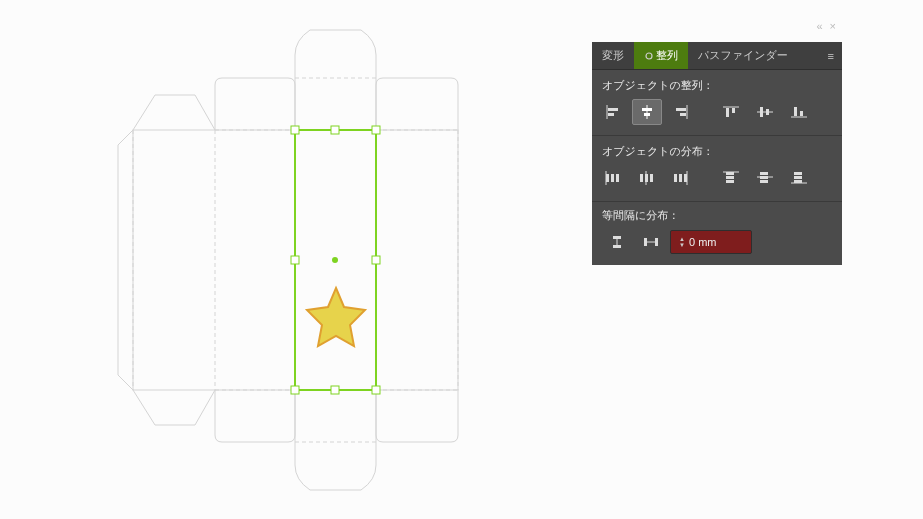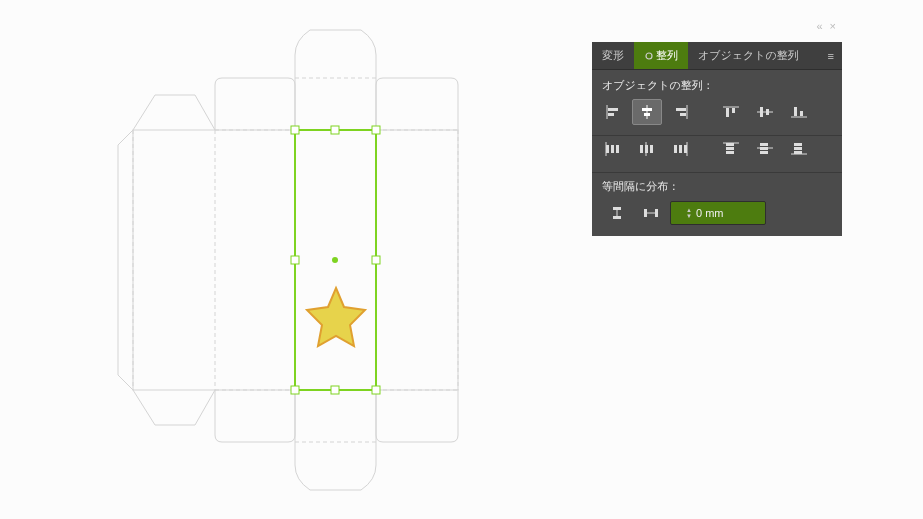--- a/index.html
+++ b/index.html
@@ -15,21 +15,21 @@
   .section{padding:8px 3px 0 10px}
   .section-label{color:#eaeaea;font-size:11px;margin-bottom:6px}
   .btnrow{display:flex;gap:4px;padding:0 6px 10px 6px}
   .gap{width:12px}
   .albtn{width:28px;height:24px;display:flex;align-items:center;justify-content:center;border:1px solid transparent;border-radius:2px}
   .albtn.active{background:#6a6a6a;border-color:#888}
   .albtn svg{display:block}
   .divider{height:1px;background:#3a3a3a;margin:0}
   .bottom{display:flex;padding:6px 10px 10px 10px;gap:35px}
   .col{flex:1}
-  .spin{display:flex;align-items:center;background:#4d7c0f;border:1px solid #2e2e2e;height:22px;padding:0 15px;width:64px;border-radius:2px}
+  .spin{display:flex;align-items:center;background:#7f1d1d;border:1px solid #2e2e2e;height:22px;padding:0 8px;width:64px;border-radius:2px}
   .spin .arrows{display:flex;flex-direction:column;margin-right:4px}
   .spin .arrows span{font-size:6px;line-height:6px;color:#ccc}
   .spin .val{color:#eee;font-size:11px}
   .inline{display:flex;gap:4px;align-items:center}
   
   .dieline{stroke:#d4d4d4;stroke-width:1;fill:none}
   .fold{stroke:#d4d4d4;stroke-width:1;stroke-dasharray:4 3;fill:none}
   .sel{stroke:#7ed321;stroke-width:2;fill:none}
   .handle{fill:#fff;stroke:#7ed321;stroke-width:1}
   .center{fill:#7ed321}
@@ -91,21 +91,21 @@
   <div class="tabs">
     <div class="tab">変形</div>
     <div class="tab active">
       <span class="tab-icon">
         <svg width="10" height="10">
             <path d="M2 5a3 3 0 016 0" stroke="#ccc" fill="none" stroke-width="1.2"></path>
             <path d="M8 5a3 3 0 01-6 0" stroke="#ccc" fill="none" stroke-width="1.2"></path>
           </svg>
       </span><span>整列</span>
     </div>
-    <div class="tab">オブジェクトの整列</div>
+    <div class="tab">パスファインダー</div>
     <div class="menu">≡</div>
   </div>
 
   <div class="section">
     <div class="section-label">オブジェクトの整列：</div>
   </div>
   <div class="btnrow">
     <div class="albtn">
         <svg width="16" height="14">
           <line x1="2" y1="0" x2="2" y2="14" stroke="#ddd"></line>
@@ -145,20 +145,23 @@
     <div class="albtn">
         <svg width="16" height="14">
           <line x1="0" y1="12" x2="16" y2="12" stroke="#ddd"></line>
           <rect x="3" y="2" width="3" height="9" fill="#ddd"></rect>
           <rect x="9" y="6" width="3" height="5" fill="#ddd"></rect>
         </svg>
       </div>
   </div>
   <div class="divider"></div>
 
+  <div class="section">
+    <div class="section-label">オブジェクトの分布：</div>
+  </div>
   <div class="btnrow">
     <div class="albtn">
         <svg width="16" height="14">
           <rect x="1" y="3" width="3" height="8" fill="#ddd"></rect>
           <rect x="6" y="3" width="3" height="8" fill="#ddd"></rect>
           <rect x="11" y="3" width="3" height="8" fill="#ddd"></rect>
           <line x1="1" y1="0" x2="1" y2="14" stroke="#ddd"></line>
         </svg>
       </div>
     <div class="albtn">

